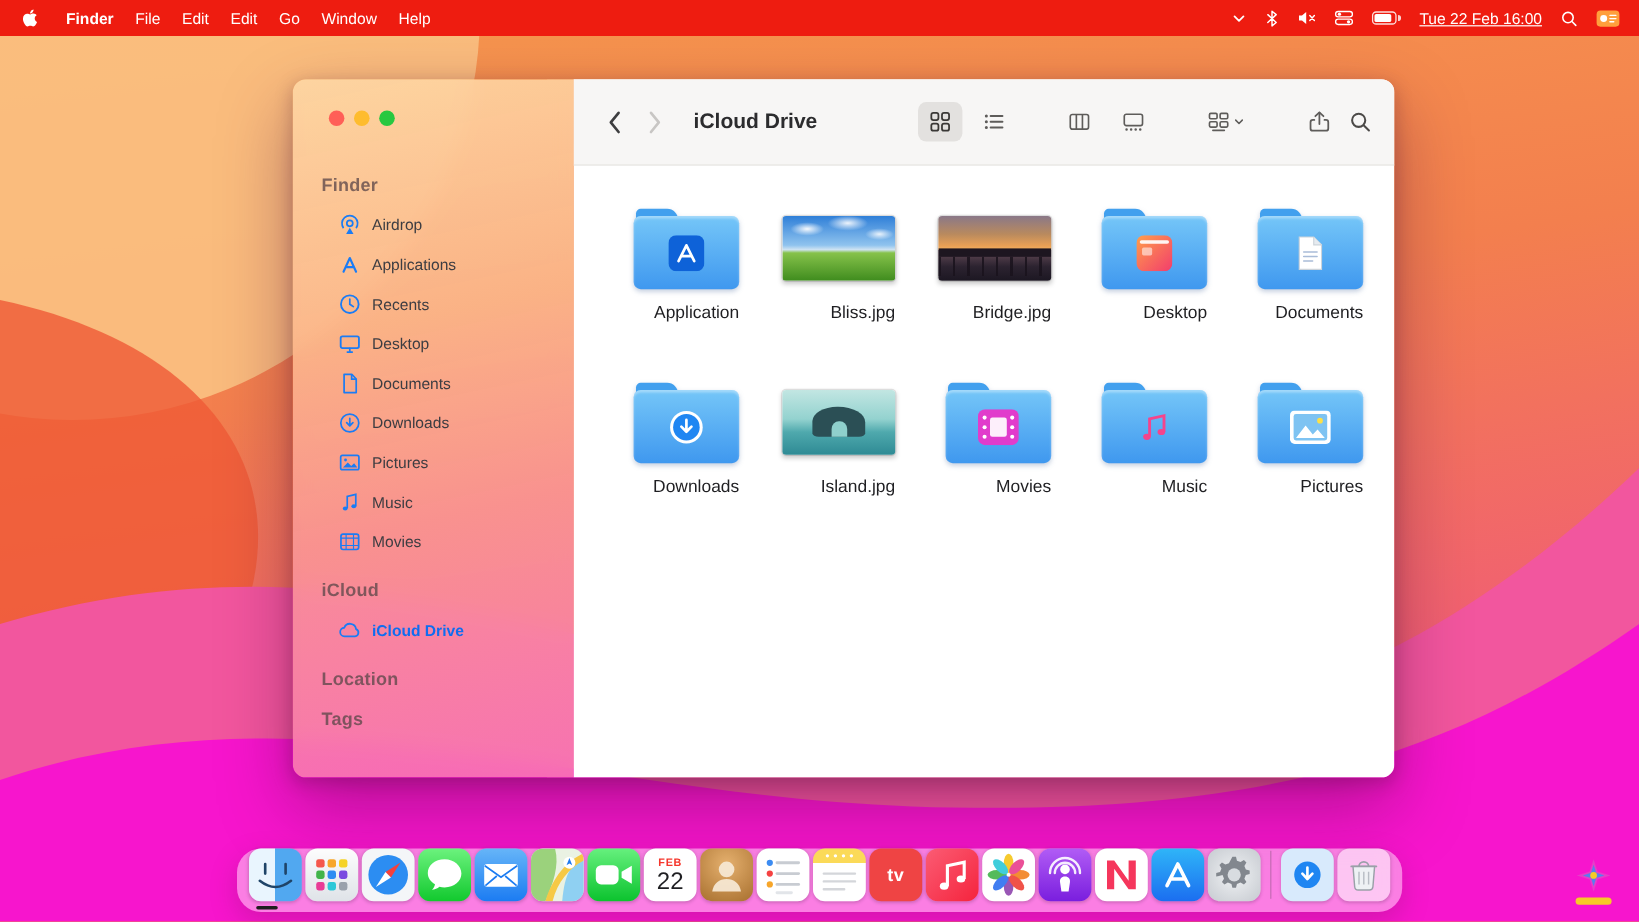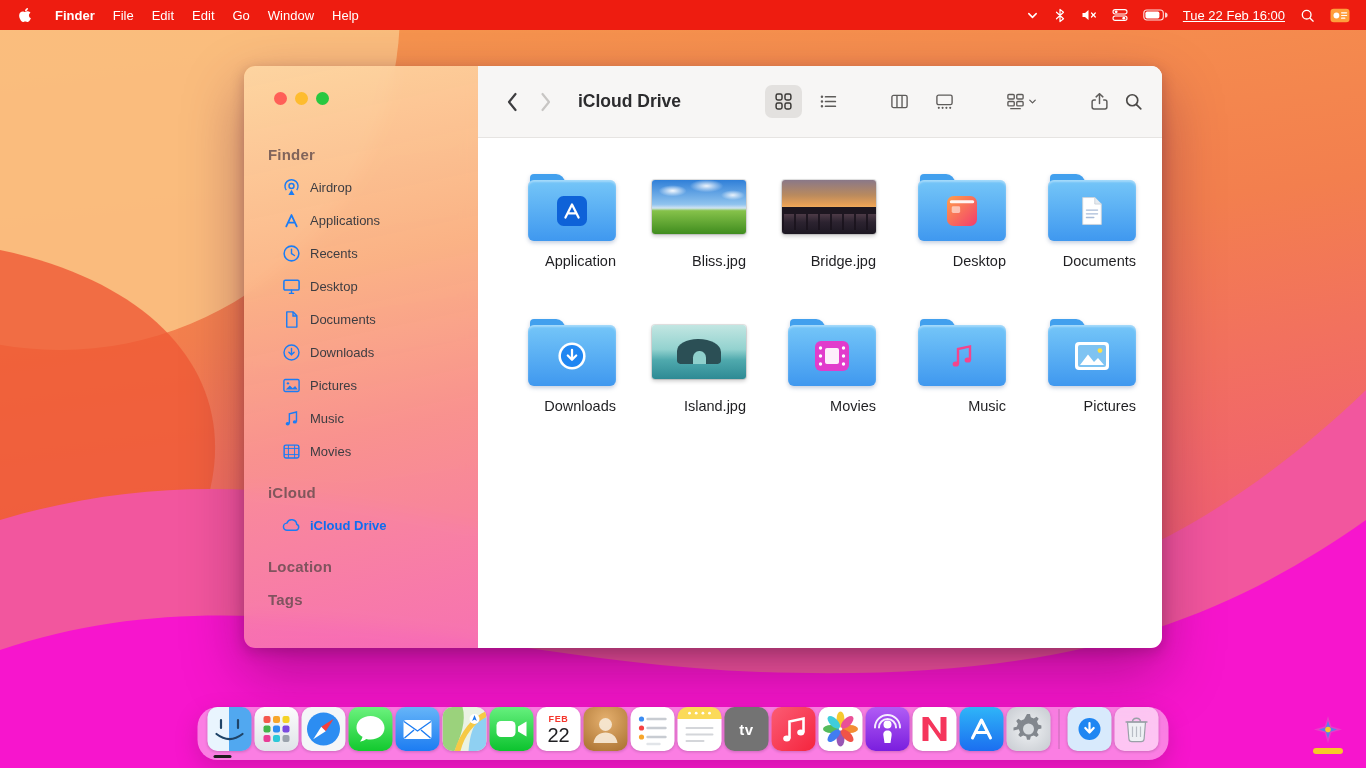--- a/index.html
+++ b/index.html
@@ -136,21 +136,21 @@
   .dock-launchpad{background:linear-gradient(180deg,#fdfdfd,#dfe3e8);}
   .dock-safari{background:#f4f6f8;}
   .dock-messages{background:linear-gradient(180deg,#6cf27e,#12c92e);}
   .dock-mail{background:linear-gradient(180deg,#66b5f8,#1c7cf2);}
   .dock-maps{background:#eaf2e3;}
   .dock-facetime{background:linear-gradient(180deg,#66f07e,#0cc32e);}
   .dock-calendar{background:#fff;}
   .dock-contacts{background:radial-gradient(circle at 50% 30%,#e5b06e,#a8702f);}
   .dock-reminders{background:#fff;}
   .dock-notes{background:linear-gradient(180deg,#fbda58 0 28%,#fff 28% 100%);}
-  .dock-apple-tv{background:#737373;}
+  .dock-apple-tv{background:#ef4444;}
   .dock-music{background:linear-gradient(135deg,#fb5c74,#f5243d);}
   .dock-photos{background:#fff;}
   .dock-podcasts{background:linear-gradient(180deg,#b15cf5,#7a1ede);}
   .dock-news{background:#fff;}
   .dock-app-store{background:linear-gradient(180deg,#2fb5f8,#1b6ef0);}
   .dock-settings{background:radial-gradient(circle,#f0f2f4,#c6cad0);}
   .dock-downloads-folder{background:#d8eafc;}
   .dock-trash{background:rgba(255,255,255,.55);}
 
   .cal{position:absolute;inset:0;display:flex;flex-direction:column;align-items:center;justify-content:center;}

